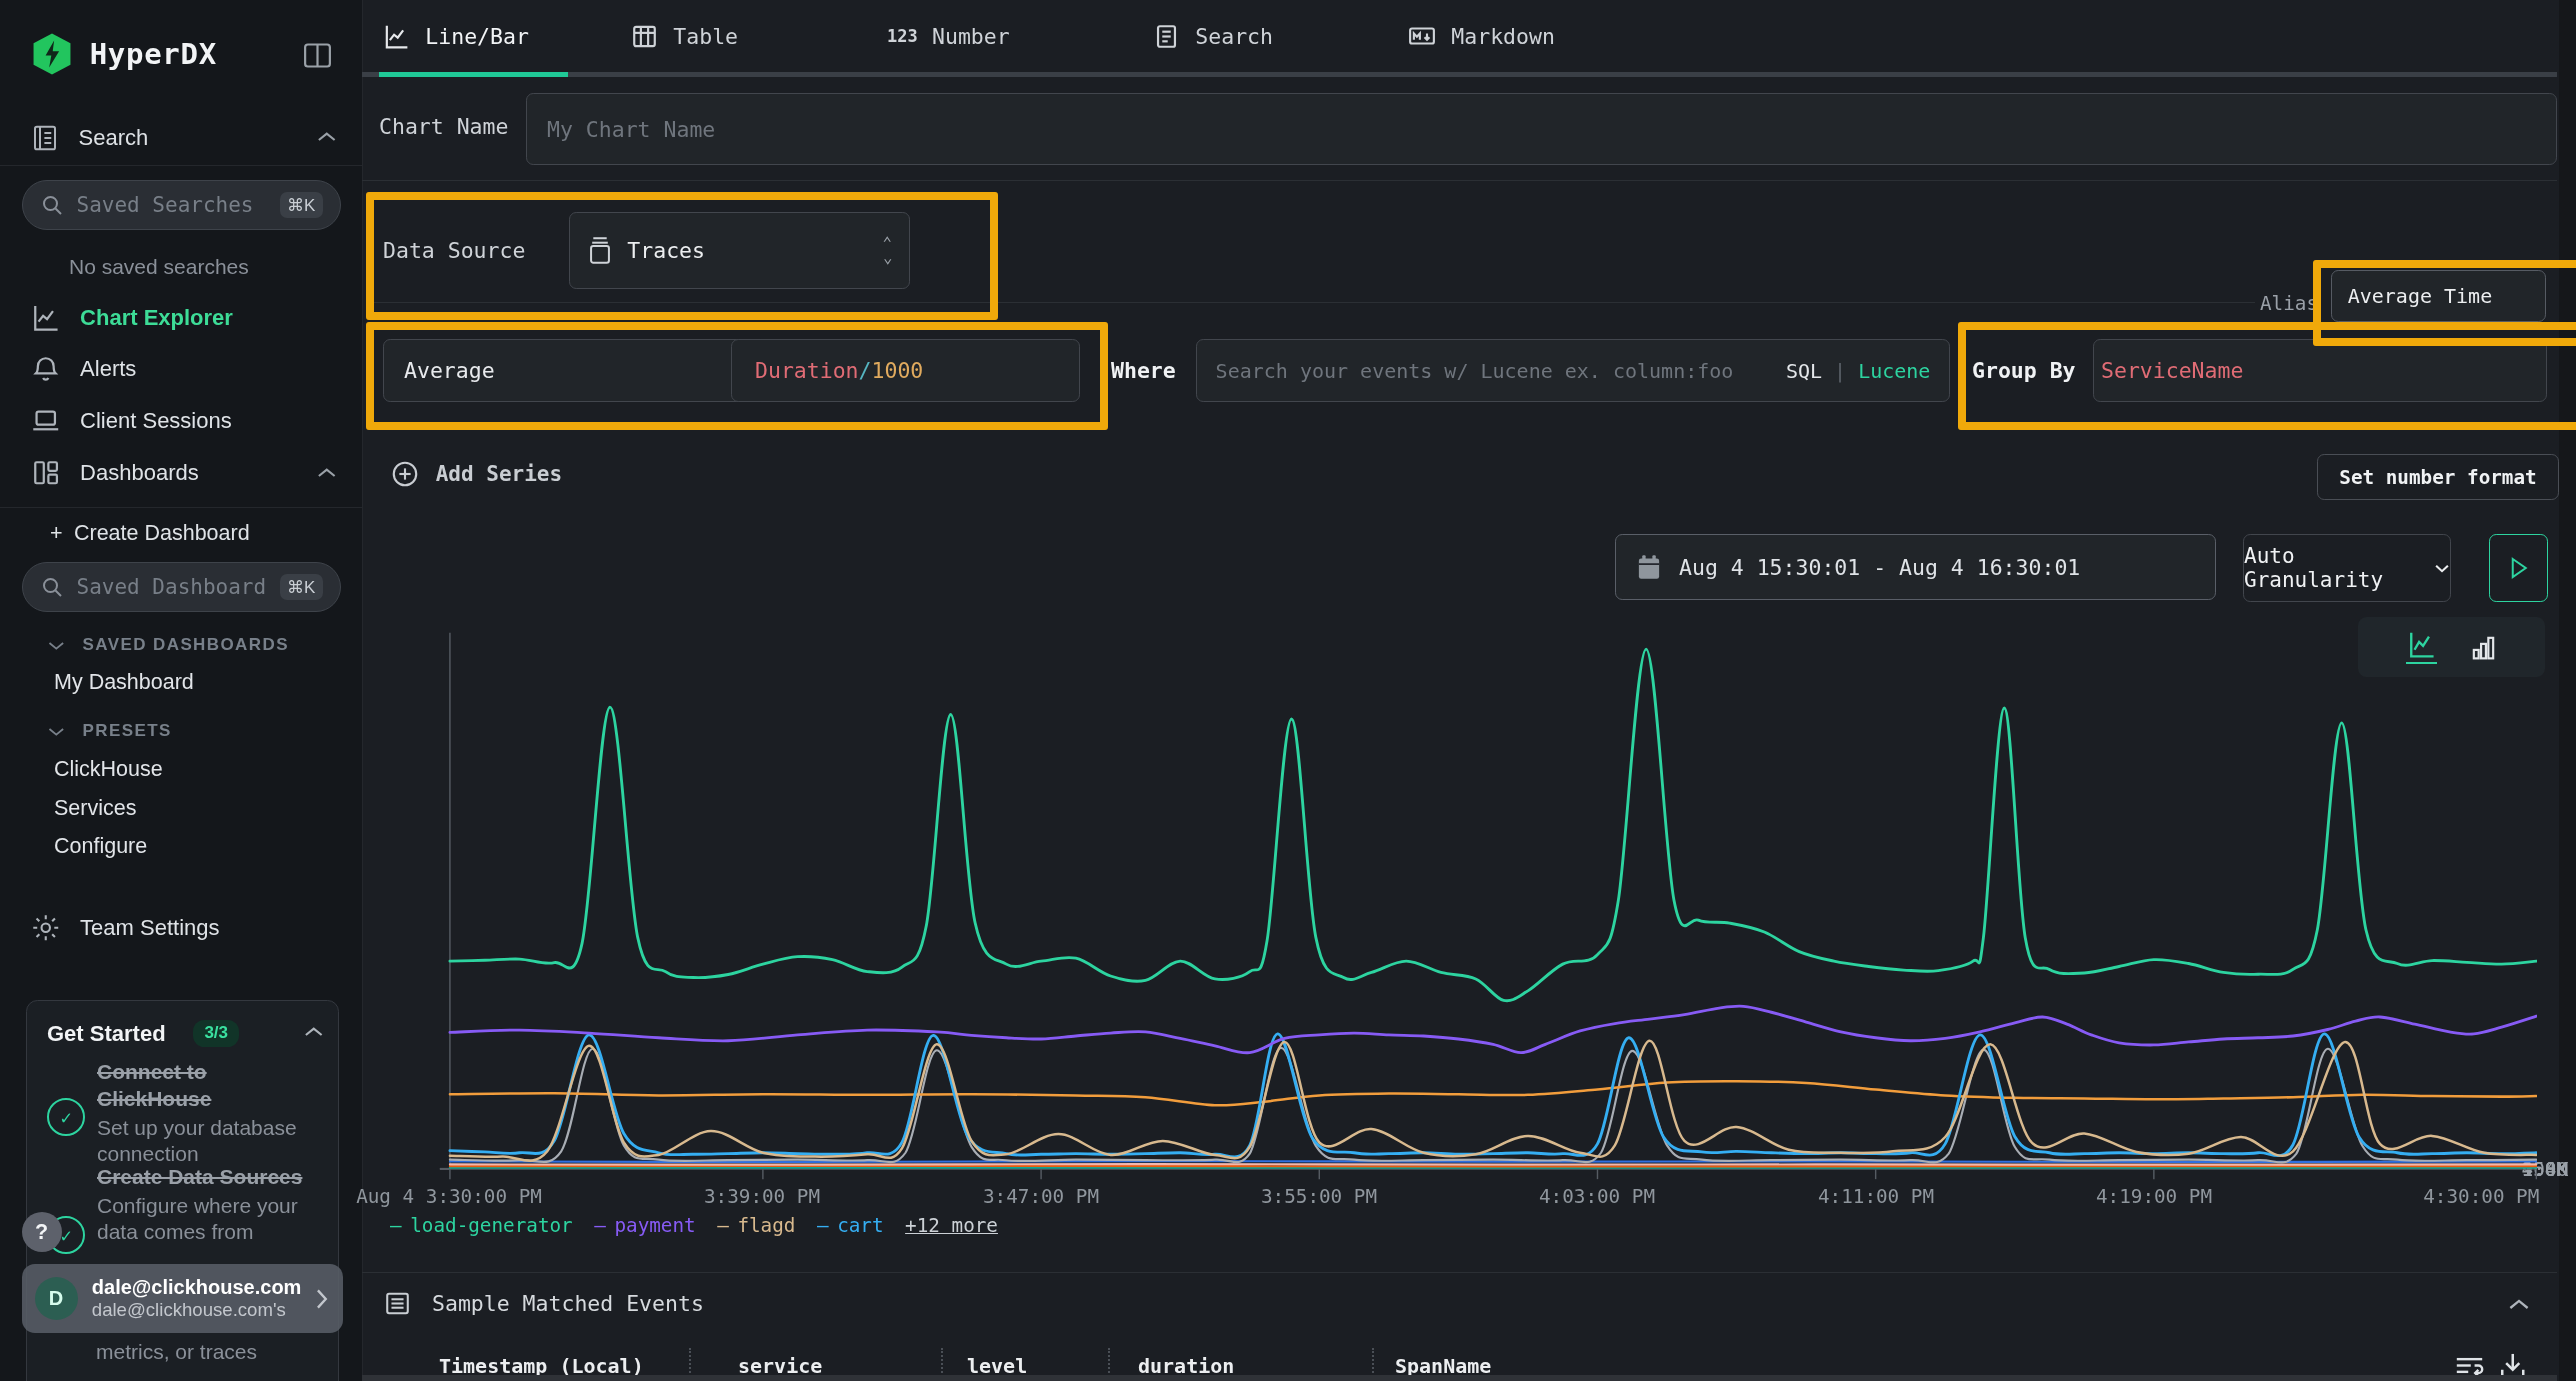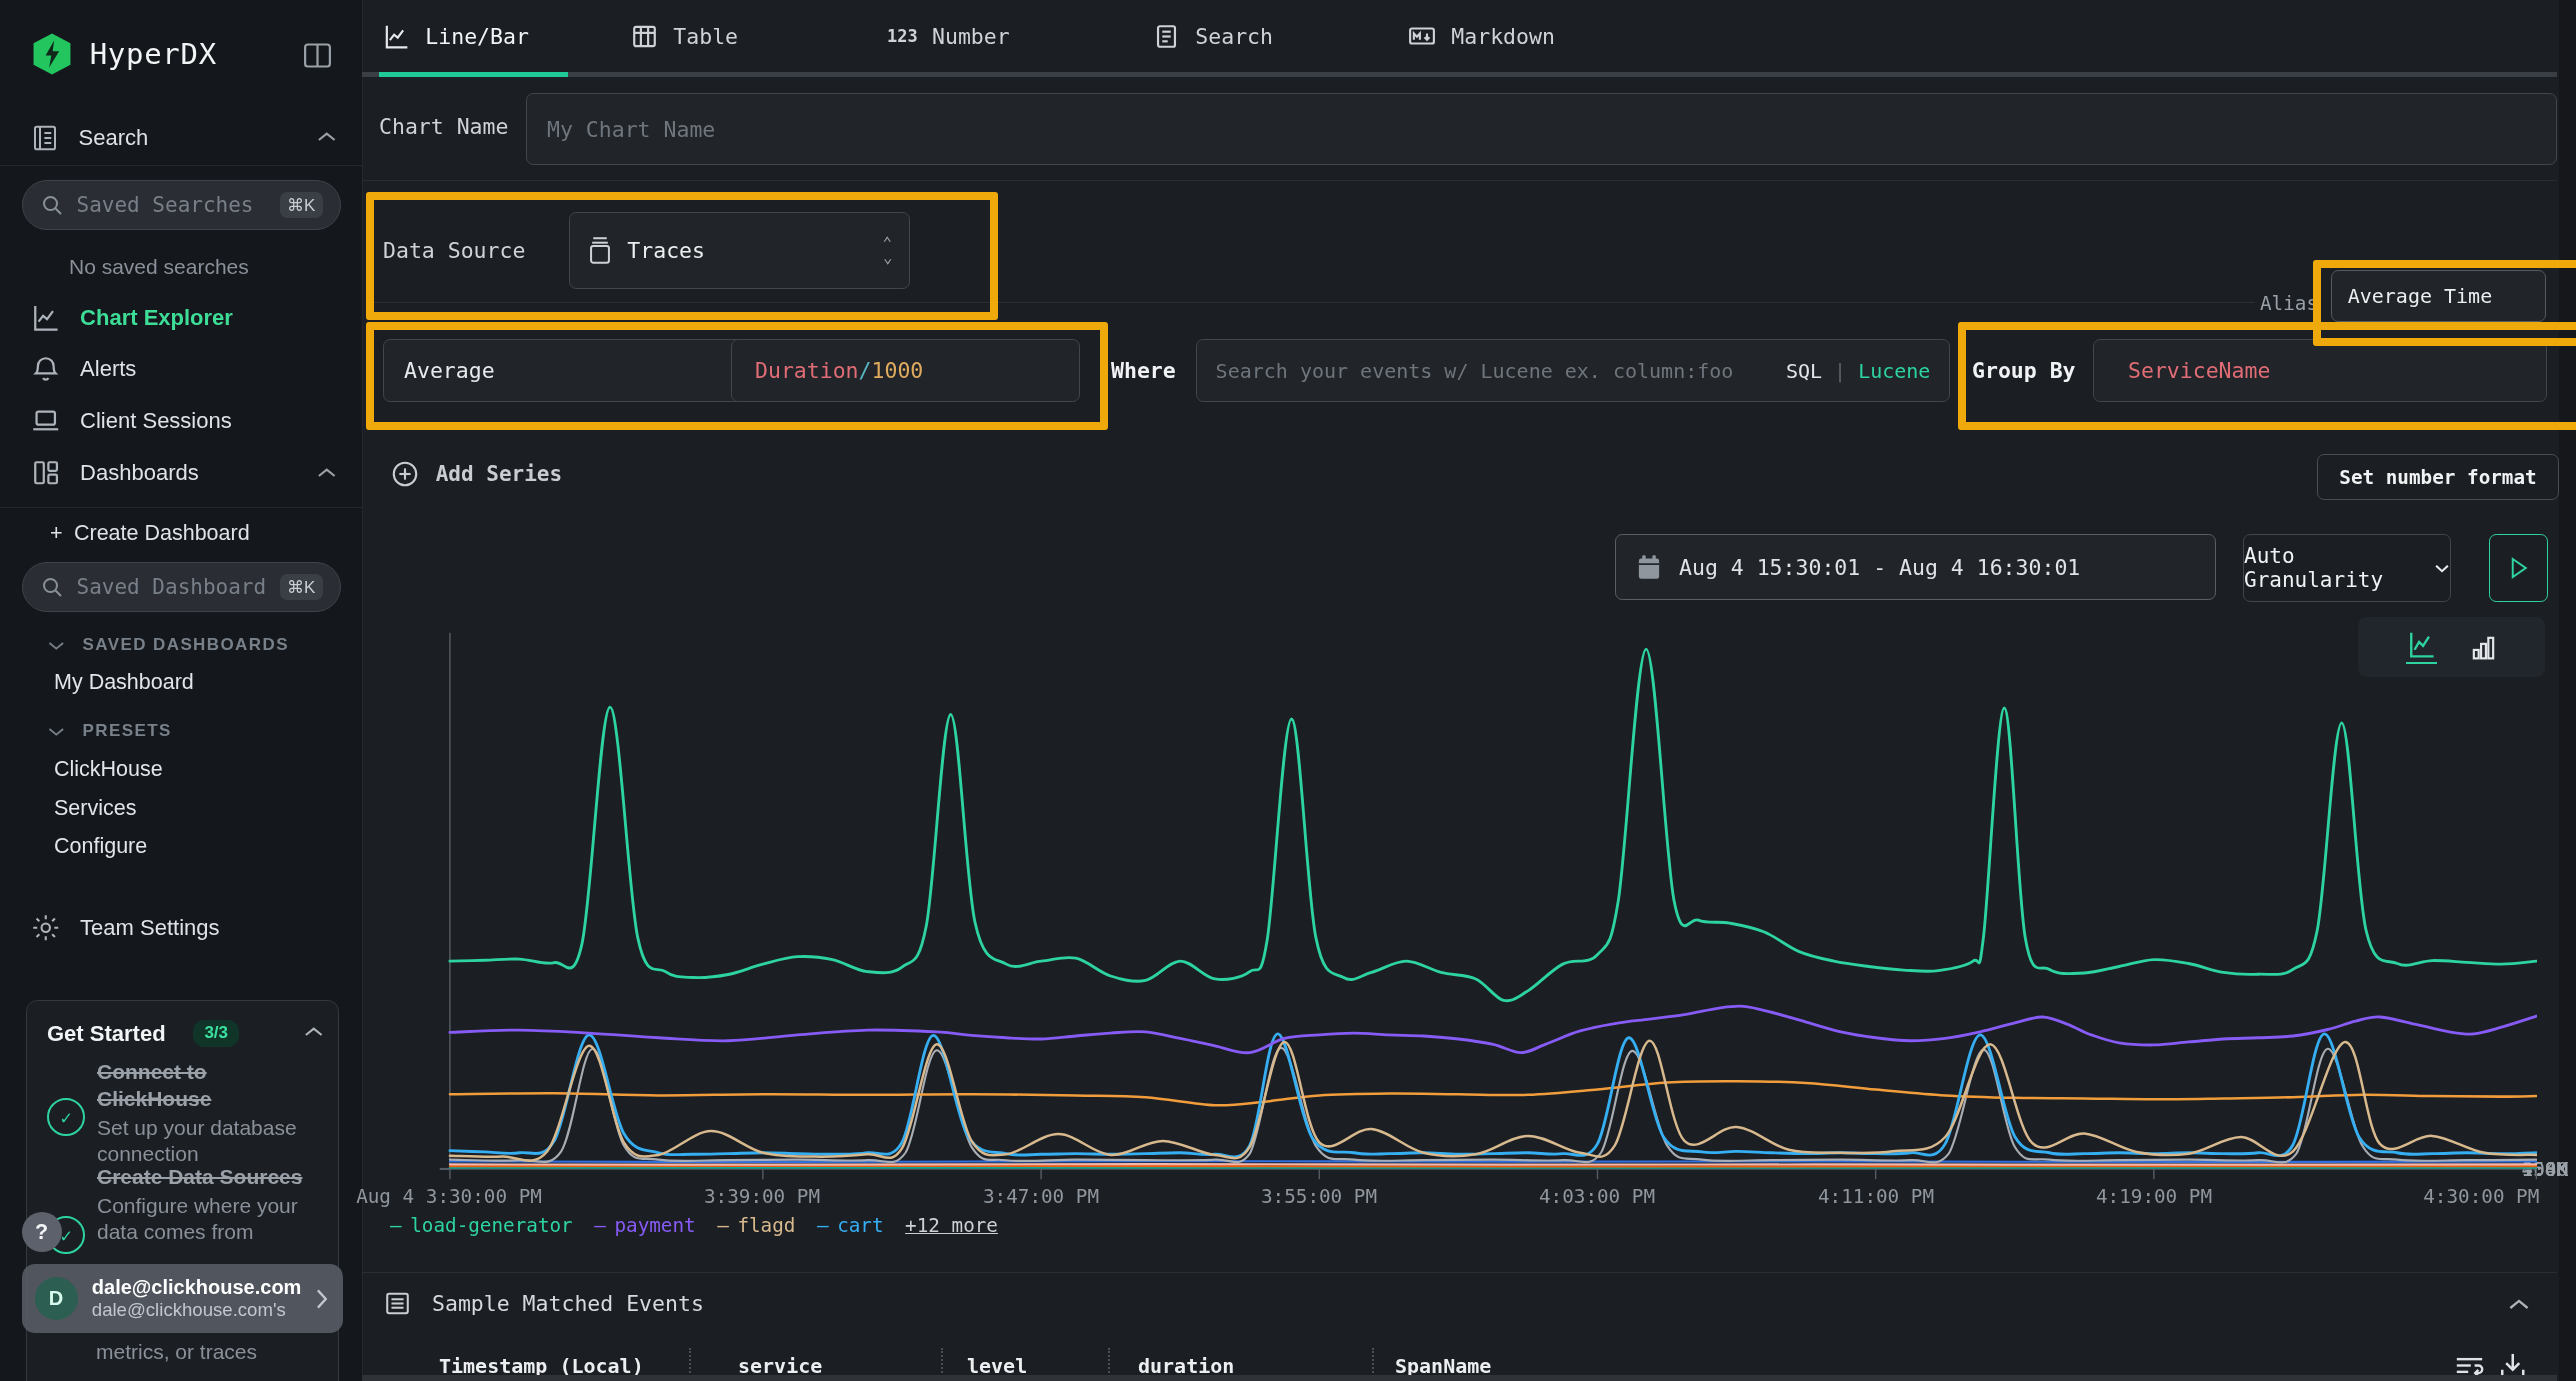--- a/index.html
+++ b/index.html
@@ -4,21 +4,21 @@
 <style>
   html,body{margin:0;padding:0;background:#0e1013;}
   .app{position:relative;width:2576px;height:1381px;background:#1b1e23;overflow:hidden;
        font-family:"DejaVu Sans Mono",monospace;color:#e6e8eb;}
   .abs{position:absolute;}
   
   .sidebar{position:absolute;left:0;top:0;width:362px;height:1381px;background:#14171b;border-right:1.4px solid #24272c;}
   .sans{font-family:"Liberation Sans",sans-serif;}
   .brandrow{position:absolute;left:30px;top:31.5px;display:flex;align-items:center;gap:15.7px;}
   .hexlogo{width:44px;height:44px;position:relative;}
-  .brandname{font-size:29px;font-weight:normal;color:#f2f4f6;letter-spacing:0.7px;}
+  .brandname{font-size:29px;font-weight:bold;color:#f2f4f6;letter-spacing:0.7px;}
   .collapse-ic{position:absolute;left:301px;top:39px;color:#9aa1a8;}
   .navhead{position:absolute;left:30px;display:flex;align-items:center;gap:18.6px;color:#dde1e5;font-size:22px;}
   .nav-item{position:absolute;left:30px;display:flex;align-items:center;gap:18.6px;font-size:22px;color:#dfe3e7;}
   .nav-item .lbl{white-space:nowrap;}
   .sb-div{position:absolute;left:0;width:362px;height:1.4px;background:#24272c;}
   .pill{position:absolute;left:21.5px;width:319px;height:50px;background:#2a2e34;border:1.4px solid #3e434a;
         border-radius:27px;display:flex;align-items:center;padding:0 17px;box-sizing:border-box;gap:13px;}
   .pill .ph{color:#787f88;font-size:21px;flex:1;white-space:nowrap;overflow:hidden;}
   .kbd{background:#3a3f46;color:#c9ced4;border-radius:7.2px;font-size:17px;padding:2.9px 7.2px;font-family:"Liberation Sans",sans-serif;}
   .muted{color:#8a9099;}
@@ -338,21 +338,21 @@
   <div class="abs" style="left:1111px;top:358px;font-size:21.5px;font-weight:bold;color:#f0f2f4;">Where</div>
   <div class="abs input" style="left:1196px;top:339px;width:754px;height:63px;padding:0 18.6px;gap:14.3px;">
     <span class="ph" style="font-size:20px;flex:1;white-space:nowrap;overflow:hidden;">Search your events w/ Lucene ex. column:foo</span>
     <span style="font-size:20px;white-space:nowrap;">
       <span style="color:#e4e7ea;">SQL</span>
       <span style="color:#5a6068;">|</span>
       <span style="color: rgb(45, 212, 160);">Lucene</span>
     </span>
   </div>
   <div class="abs" style="left:1972px;top:358px;font-size:21.5px;font-weight:bold;color:#f0f2f4;white-space:nowrap;">Group By</div>
-  <div class="abs input" style="left:2093px;top:339px;width:454px;height:63px;padding:0 34px;">
+  <div class="abs input" style="left:2093px;top:339px;width:454px;height:63px;padding:0 7px;">
     <span style="font-size: 21.5px; color: rgb(224, 108, 117);">ServiceName</span>
   </div>
 
   <div class="annot" style="left: 366px; top: 192px; width: 616px; height: 112px; border-color: rgb(240, 169, 10);"></div>
   <div class="annot" style="left: 366px; top: 322px; width: 726px; height: 92px; border-color: rgb(240, 169, 10);"></div>
   <div class="annot" style="left: 1958px; top: 322px; width: 630px; height: 92px; border-color: rgb(240, 169, 10);"></div>
   <div class="annot" style="left: 2313px; top: 260px; width: 269px; height: 70px; border-color: rgb(240, 169, 10);"></div>
 
   <div class="abs" style="left:390px;top:459px;display:flex;align-items:center;gap:15.7px;color:#c9cdd2;">
     <span class="icon">

